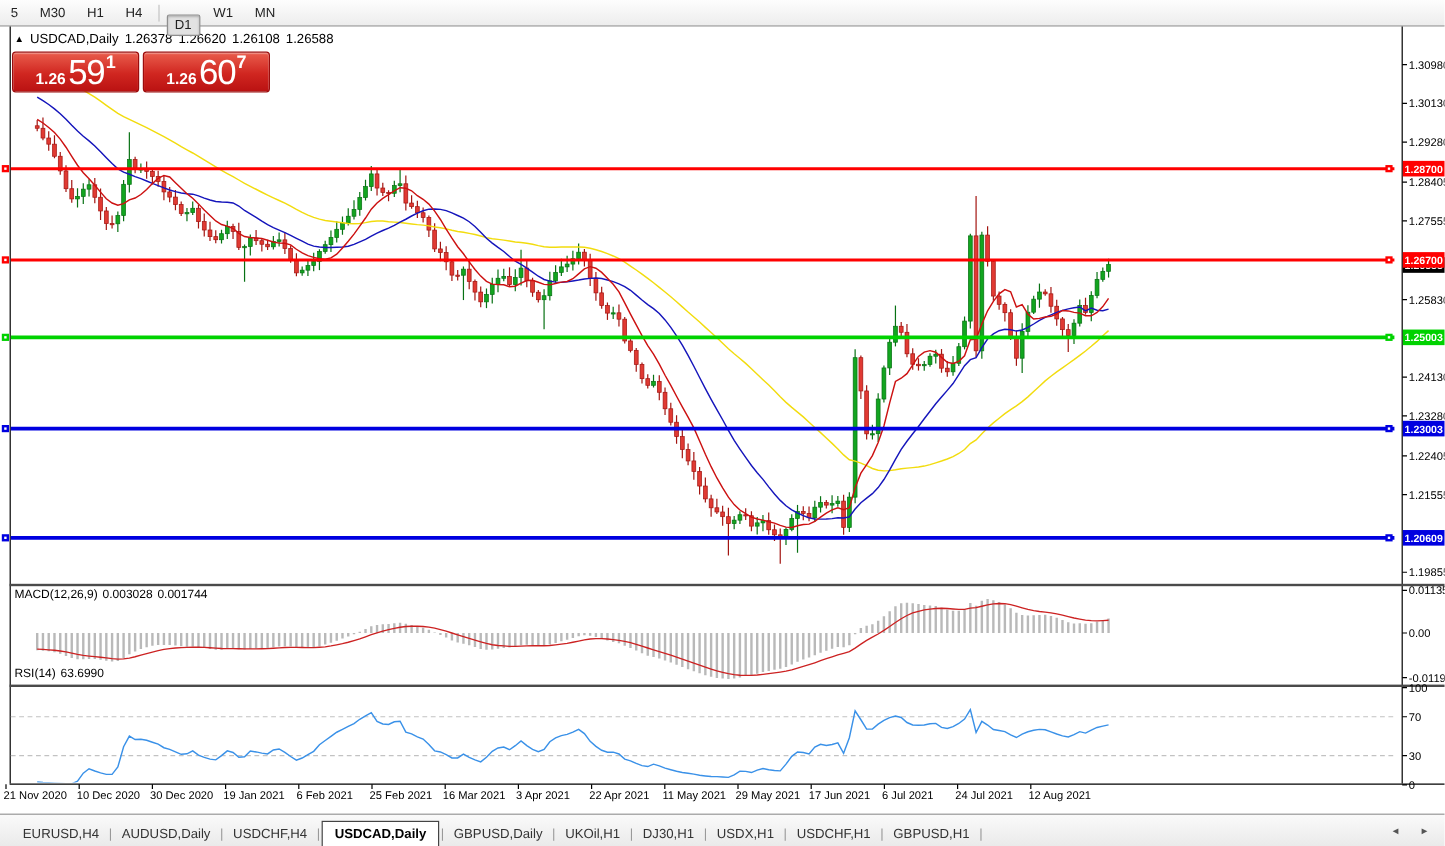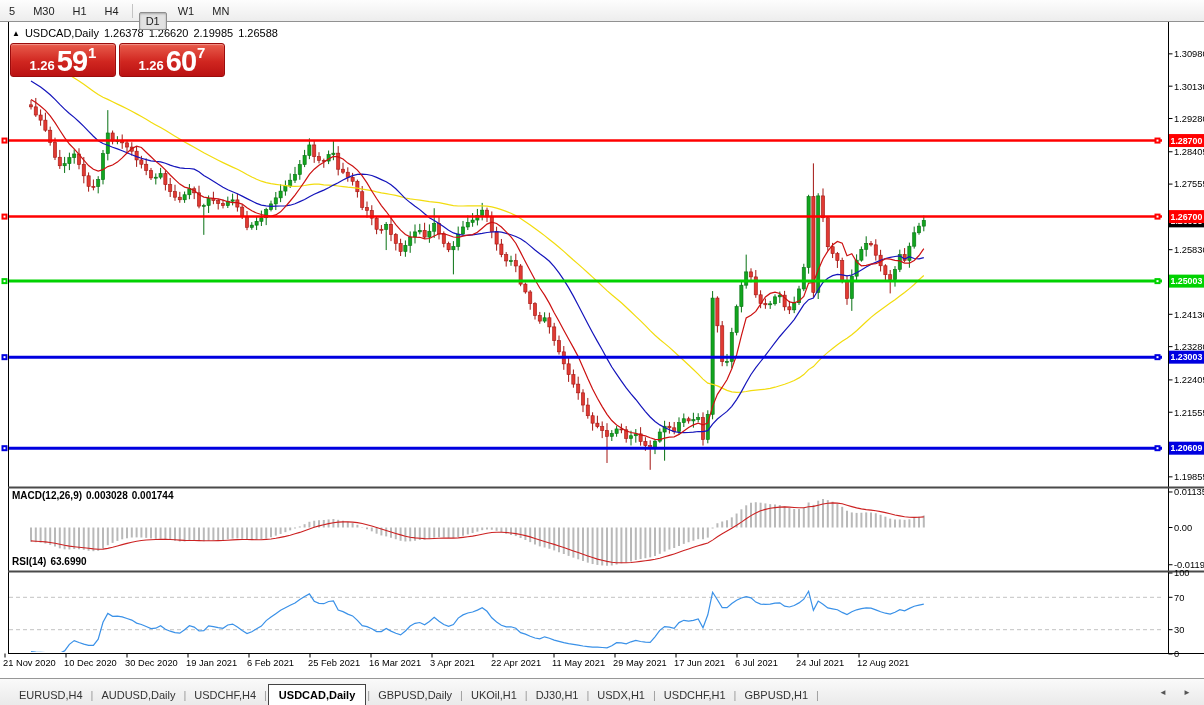--- a/index.html
+++ b/index.html
@@ -32,25 +32,25 @@
      color:#4a5a85;font-size:7px;display:flex;align-items:center;justify-content:center;}
   .vol{width:62px;background:#fff;border-top:1px solid #9a9a9a;border-bottom:1px solid #9a9a9a;
      font-size:12.5px;text-align:right;padding:0 4px;color:#000;border-left:none;border-right:none;
      font-family:"Liberation Sans",sans-serif;outline:none;height:19px;}
   .trow2{display:flex;margin-top:1px;}
   .pbox{width:104px;height:31px;background:linear-gradient(#e95c4c 0%,#d02620 55%,#ba1212 100%);
      border:1px solid #9c0c0c;border-radius:3px;color:#fff;display:flex;align-items:flex-end;
      justify-content:center;padding-bottom:1px;box-shadow:inset 0 1px 1px rgba(255,255,255,.35);}
   .pbox+.pbox{margin-left:3px;}
   .pb-small{font-size:13px;font-weight:bold;line-height:19px;margin-right:2px;}
-  .pb-big{font-size:29px;font-weight:bold;line-height:27px;letter-spacing:-1px;}
+  .pb-big{font-size:29px;font-weight:normal;line-height:27px;letter-spacing:-1px;}
   .pb-sup{font-size:15px;font-weight:bold;align-self:flex-start;margin-top:0px;margin-left:1px;}
 
   
-  .ind-label{position:absolute;left:12px;z-index:20;font-size:10px;color:#000;white-space:nowrap;font-weight:bold;}
+  .ind-label{position:absolute;left:12px;z-index:20;font-size:10px;color:#000;white-space:nowrap;}
   .ind-label span{margin-right:4px;}
   #macd-label{top:490px;}
   #rsi-label{top:556px;}
 
   
   .tabs{position:absolute;left:0;right:0;top:678px;height:32px;z-index:30;
     background:linear-gradient(#fafafa,#e7e7e7);border-top:1px solid #979797;
     display:flex;align-items:center;font-size:11px;color:#333;padding-left:12px;box-sizing:border-box;}
   .tab{padding:4px 7px;white-space:nowrap;}
   .tab.active{background:#fff;border:1px solid #444;font-weight:bold;color:#000;padding:4px 10px;}
@@ -762,21 +762,21 @@
       <text x="674" y="666" font-size="9.3" fill="#000">17 Jun 2021</text>
       <line x1="737" y1="653.5" x2="737" y2="657.5" stroke="#000"></line>
       <text x="735" y="666" font-size="9.3" fill="#000">6 Jul 2021</text>
       <line x1="798" y1="653.5" x2="798" y2="657.5" stroke="#000"></line>
       <text x="796" y="666" font-size="9.3" fill="#000">24 Jul 2021</text>
       <line x1="859" y1="653.5" x2="859" y2="657.5" stroke="#000"></line>
       <text x="857" y="666" font-size="9.3" fill="#000">12 Aug 2021</text>
     </svg>
 
   <div class="hdr">
-    <span class="tri">▲</span><span>USDCAD,Daily</span><span>1.26378</span><span>1.26620</span><span>2.19985</span><span>1.26588</span>
+    <span class="tri">▲</span><span>USDCAD,Daily</span><span>1.26378</span><span>1.26620</span><span>1.26108</span><span>1.26588</span>
   </div>
 
   <div class="trade">
     <div class="trow2">
       <div class="pbox">
         <span class="pb-small">1.26</span>
         <span class="pb-big">59</span>
         <span class="pb-sup">1</span>
       </div>
       <div class="pbox">

